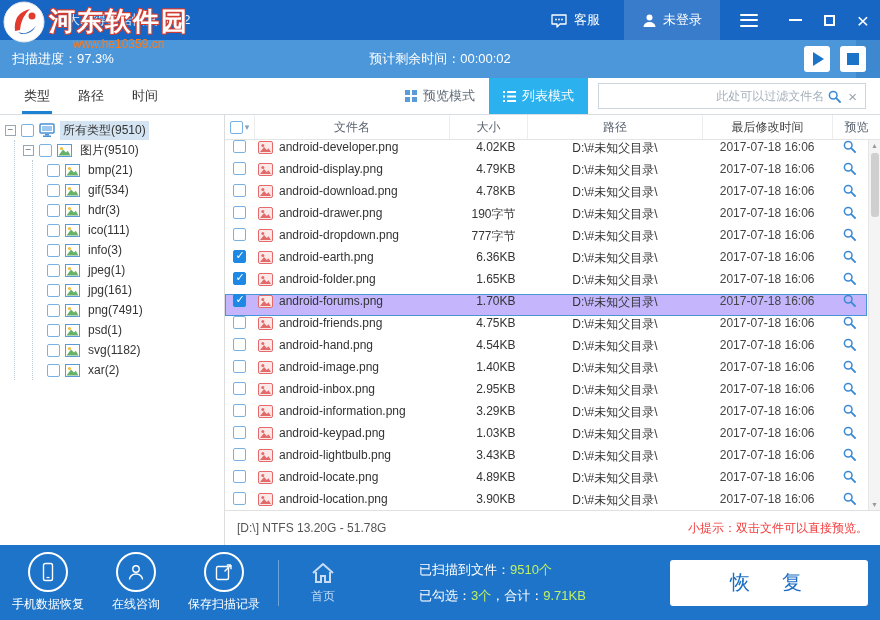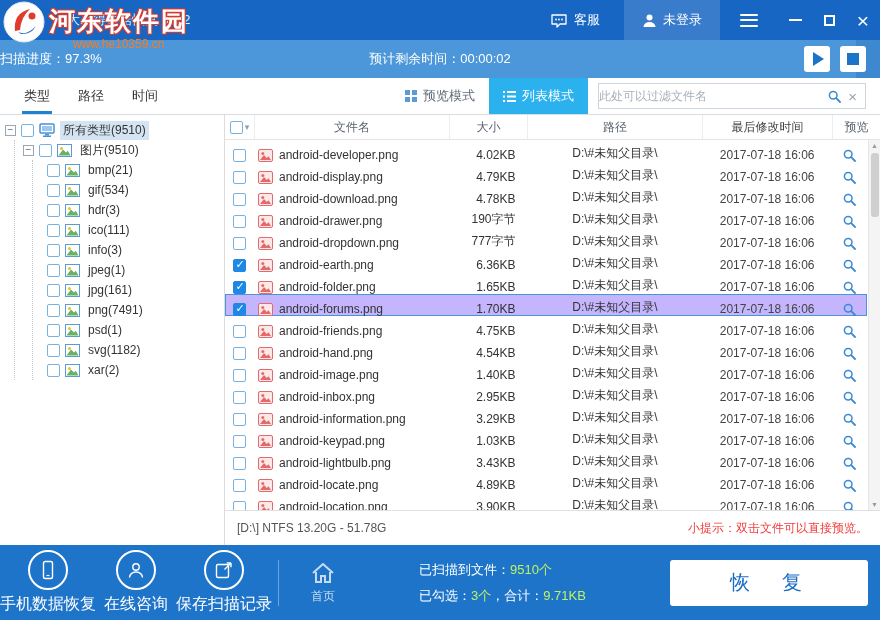--- a/index.html
+++ b/index.html
@@ -17,38 +17,38 @@
   .burger{width:18px;height:13px;display:flex;flex-direction:column;justify-content:space-between;margin:0 20px;cursor:pointer;}
   .burger i{height:2px;background:#fff;border-radius:1px;}
   .winbtn{width:34px;height:100%;display:flex;align-items:center;justify-content:center;cursor:pointer;}
   .minbar{width:13px;height:2px;background:#fff;}
   .maxbox{width:11px;height:11px;border:2px solid #fff;}
   .closex{font-size:21px;line-height:1;}
 
   
   .progress{height:38px;background:#3e88cf;position:relative;flex:none;display:flex;align-items:center;color:#fff;overflow:hidden;}
   .progress-fill{position:absolute;left:0;top:0;bottom:0;background:#4b97da;}
-  .p-label{position:relative;font-size:13px;z-index:1;}
+  .p-label{position:relative;padding-left:12px;font-size:13px;z-index:1;}
   .p-eta{position:absolute;left:0;right:0;text-align:center;font-size:13px;z-index:1;}
   .p-btns{margin-left:auto;position:relative;display:flex;gap:10px;padding-right:14px;z-index:2;}
   .pbtn{width:26px;height:26px;background:#fff;border-radius:3px;display:flex;align-items:center;justify-content:center;cursor:pointer;}
   .play-tri{width:0;height:0;border-left:11px solid #1c74c9;border-top:7px solid transparent;border-bottom:7px solid transparent;margin-left:3px;}
   .stop-sq{width:12px;height:12px;background:#1c74c9;}
 
   
   .toolbar{height:37px;flex:none;display:flex;align-items:center;border-bottom:1px solid #d8dde2;background:#fff;}
   .tabs{display:flex;height:100%;padding-left:10px;}
   .tab{padding:0 14px;display:flex;align-items:center;font-size:13px;color:#333;position:relative;cursor:pointer;}
   .tab.active::after{content:"";position:absolute;left:12px;right:12px;bottom:0;height:3px;background:#1e82d2;}
   .mode-group{margin-left:auto;display:flex;align-items:center;height:100%;}
   .mode{display:flex;align-items:center;gap:6px;font-size:13px;cursor:pointer;}
   .mode.preview{color:#5f6b78;padding:0 14px;}
   .mode.list{background:#2ab1ee;color:#fff;height:100%;padding:0 14px;}
   .search{width:268px;height:26px;border:1px solid #ccd6e0;display:flex;align-items:center;margin:0 14px 0 10px;background:#fff;}
-  .search input{border:0;outline:0;flex:1;height:100%;min-width:0;text-align:left;font-size:12px;color:#666;font-family:inherit;background:transparent;}
+  .search input{border:0;outline:0;flex:1;height:100%;min-width:0;text-align:right;font-size:12px;color:#666;font-family:inherit;background:transparent;}
   .search input::placeholder{color:#a5b1bd;}
   .search .mag{flex:none;margin:0 2px 0 4px;cursor:pointer;}
   .clear{color:#98a3ad;font-size:15px;padding:0 8px 0 5px;cursor:pointer;}
 
   
   .content{flex:1;display:flex;min-height:0;}
   .sidebar{width:225px;flex:none;border-right:1px solid #dcdcdc;padding:5px 0 0 5px;overflow:hidden;background:#fff;}
   .tree-row{height:20px;display:flex;align-items:center;gap:5px;cursor:pointer;white-space:nowrap;}
   .expander{width:11px;height:11px;border:1px solid #9aa7b2;background:#fff;flex:none;display:flex;align-items:center;justify-content:center;font-size:10px;line-height:1;color:#5a6570;cursor:pointer;}
   .tree-label{font-size:12px;color:#333;padding:1px 3px;}
@@ -67,37 +67,37 @@
   .c-name{width:195px;display:flex;align-items:center;gap:6px;padding-left:3px;overflow:hidden;}
   .c-size{width:78px;display:flex;justify-content:flex-end;padding-right:12px;}
   .c-path{width:175px;text-align:center;overflow:hidden;}
   .c-time{width:130px;text-align:center;color:#444;}
   .c-prev{width:35px;display:flex;justify-content:center;}
   .thead{height:25px;flex:none;display:flex;align-items:stretch;border-bottom:1px solid #e4e4e4;color:#5a6470;}
   .th{display:flex;align-items:center;justify-content:center;height:100%;border-right:1px solid #ededed;font-size:12px;padding:0;}
   .th.c-prev{width:47px;border-right:none;}
   .caret{color:#8aa0b5;font-size:9px;}
   .tbody{flex:1;position:relative;overflow:hidden;}
-  .trow{width:642px;height:22px;display:flex;align-items:flex-end;cursor:pointer;}
+  .trow{width:642px;height:22px;display:flex;align-items:flex-start;cursor:pointer;}
   .trow.selected{background:#c4b5fd;box-shadow:inset 0 0 0 1px #4a94d8;}
   .fname{white-space:nowrap;overflow:hidden;text-overflow:ellipsis;}
   .scrollbar{position:absolute;top:0;right:0;bottom:0;width:12px;background:#f4f4f4;border-left:1px solid #e6e6e6;display:flex;flex-direction:column;align-items:center;}
   .sb-arrow{font-size:7px;color:#9a9a9a;height:11px;display:flex;align-items:center;cursor:pointer;}
   .sb-arrow.down{margin-top:auto;}
   .sb-thumb{width:8px;height:64px;background:#cfcfcf;border-radius:3px;margin-top:2px;cursor:pointer;}
 
   
   .statusbar{height:35px;flex:none;border-top:1px solid #e0e0e0;display:flex;align-items:center;padding:0 12px;font-size:12px;color:#555;background:#fff;}
   .tip{margin-left:auto;color:#f23b3b;}
 
   
   .bottombar{height:75px;flex:none;background:#1e74c9;display:flex;align-items:center;color:#fff;}
   .bb-action{width:88px;display:flex;flex-direction:column;align-items:center;gap:4px;cursor:pointer;}
   .bb-circle{width:40px;height:40px;border:2px solid #fff;border-radius:50%;display:flex;align-items:center;justify-content:center;}
-  .bb-label{font-size:16px;white-space:nowrap;font-family:Liberation Mono, monospace;}
+  .bb-label{font-size:12px;white-space:nowrap;font-family:Liberation Mono, monospace;}
   .bb-div{width:1px;height:46px;background:rgba(255,255,255,.35);margin:0 14px 0 10px;flex:none;}
   .bb-home{display:flex;flex-direction:column;align-items:center;gap:3px;color:#c7dcf2;font-size:12px;width:60px;cursor:pointer;}
   .bb-summary{margin-left:66px;font-size:13px;line-height:1.95;white-space:nowrap;}
   .v-y{color:#bef264;}
   .recover{margin-left:auto;margin-right:12px;width:198px;height:46px;background:#fff;border-radius:3px;display:flex;align-items:center;justify-content:center;color:#1b6dc3;font-size:20px;letter-spacing:6px;cursor:pointer;flex:none;}
 
   
   .watermark{position:absolute;left:3px;top:1px;z-index:60;display:flex;pointer-events:none;}
   .wm-texts{margin-left:4px;margin-top:4px;}
   .wm-name{font-size:26px;font-weight:bold;color:#fff;letter-spacing:2px;line-height:1.25;

